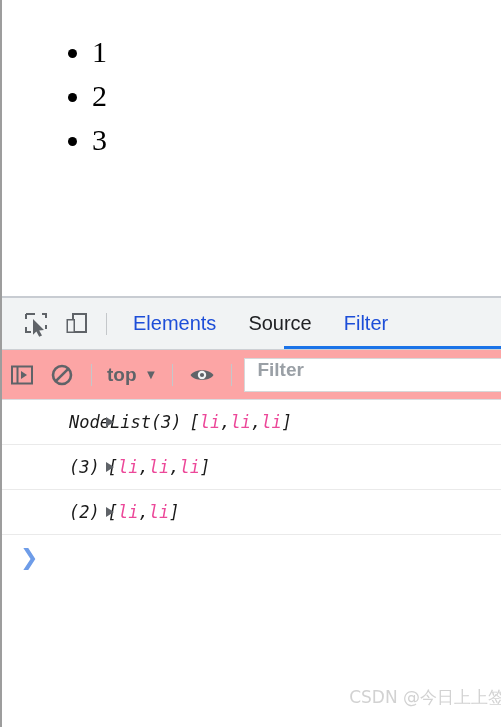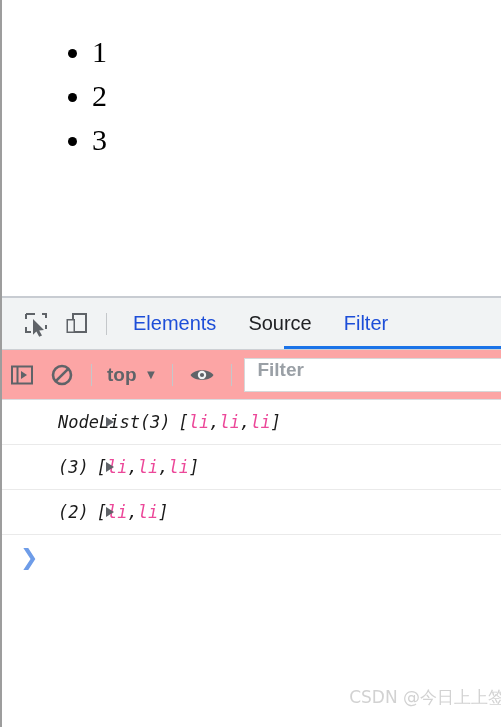--- a/index.html
+++ b/index.html
@@ -188,21 +188,21 @@
     border-bottom: 5.5px solid transparent;
   }
   .row-inner {
     position: relative;
     display: flex;
     align-items: center;
     width: 100%;
   }
   .ctor-name {
     color: #1a1a1a;
-    margin-left: 4px;
+    margin-left: 15px;
   }
   .bracket {
     color: #1a1a1a;
   }
   .node-token {
     color: #ec4899;
   }
   .comma {
     color: #1a1a1a;
   }

